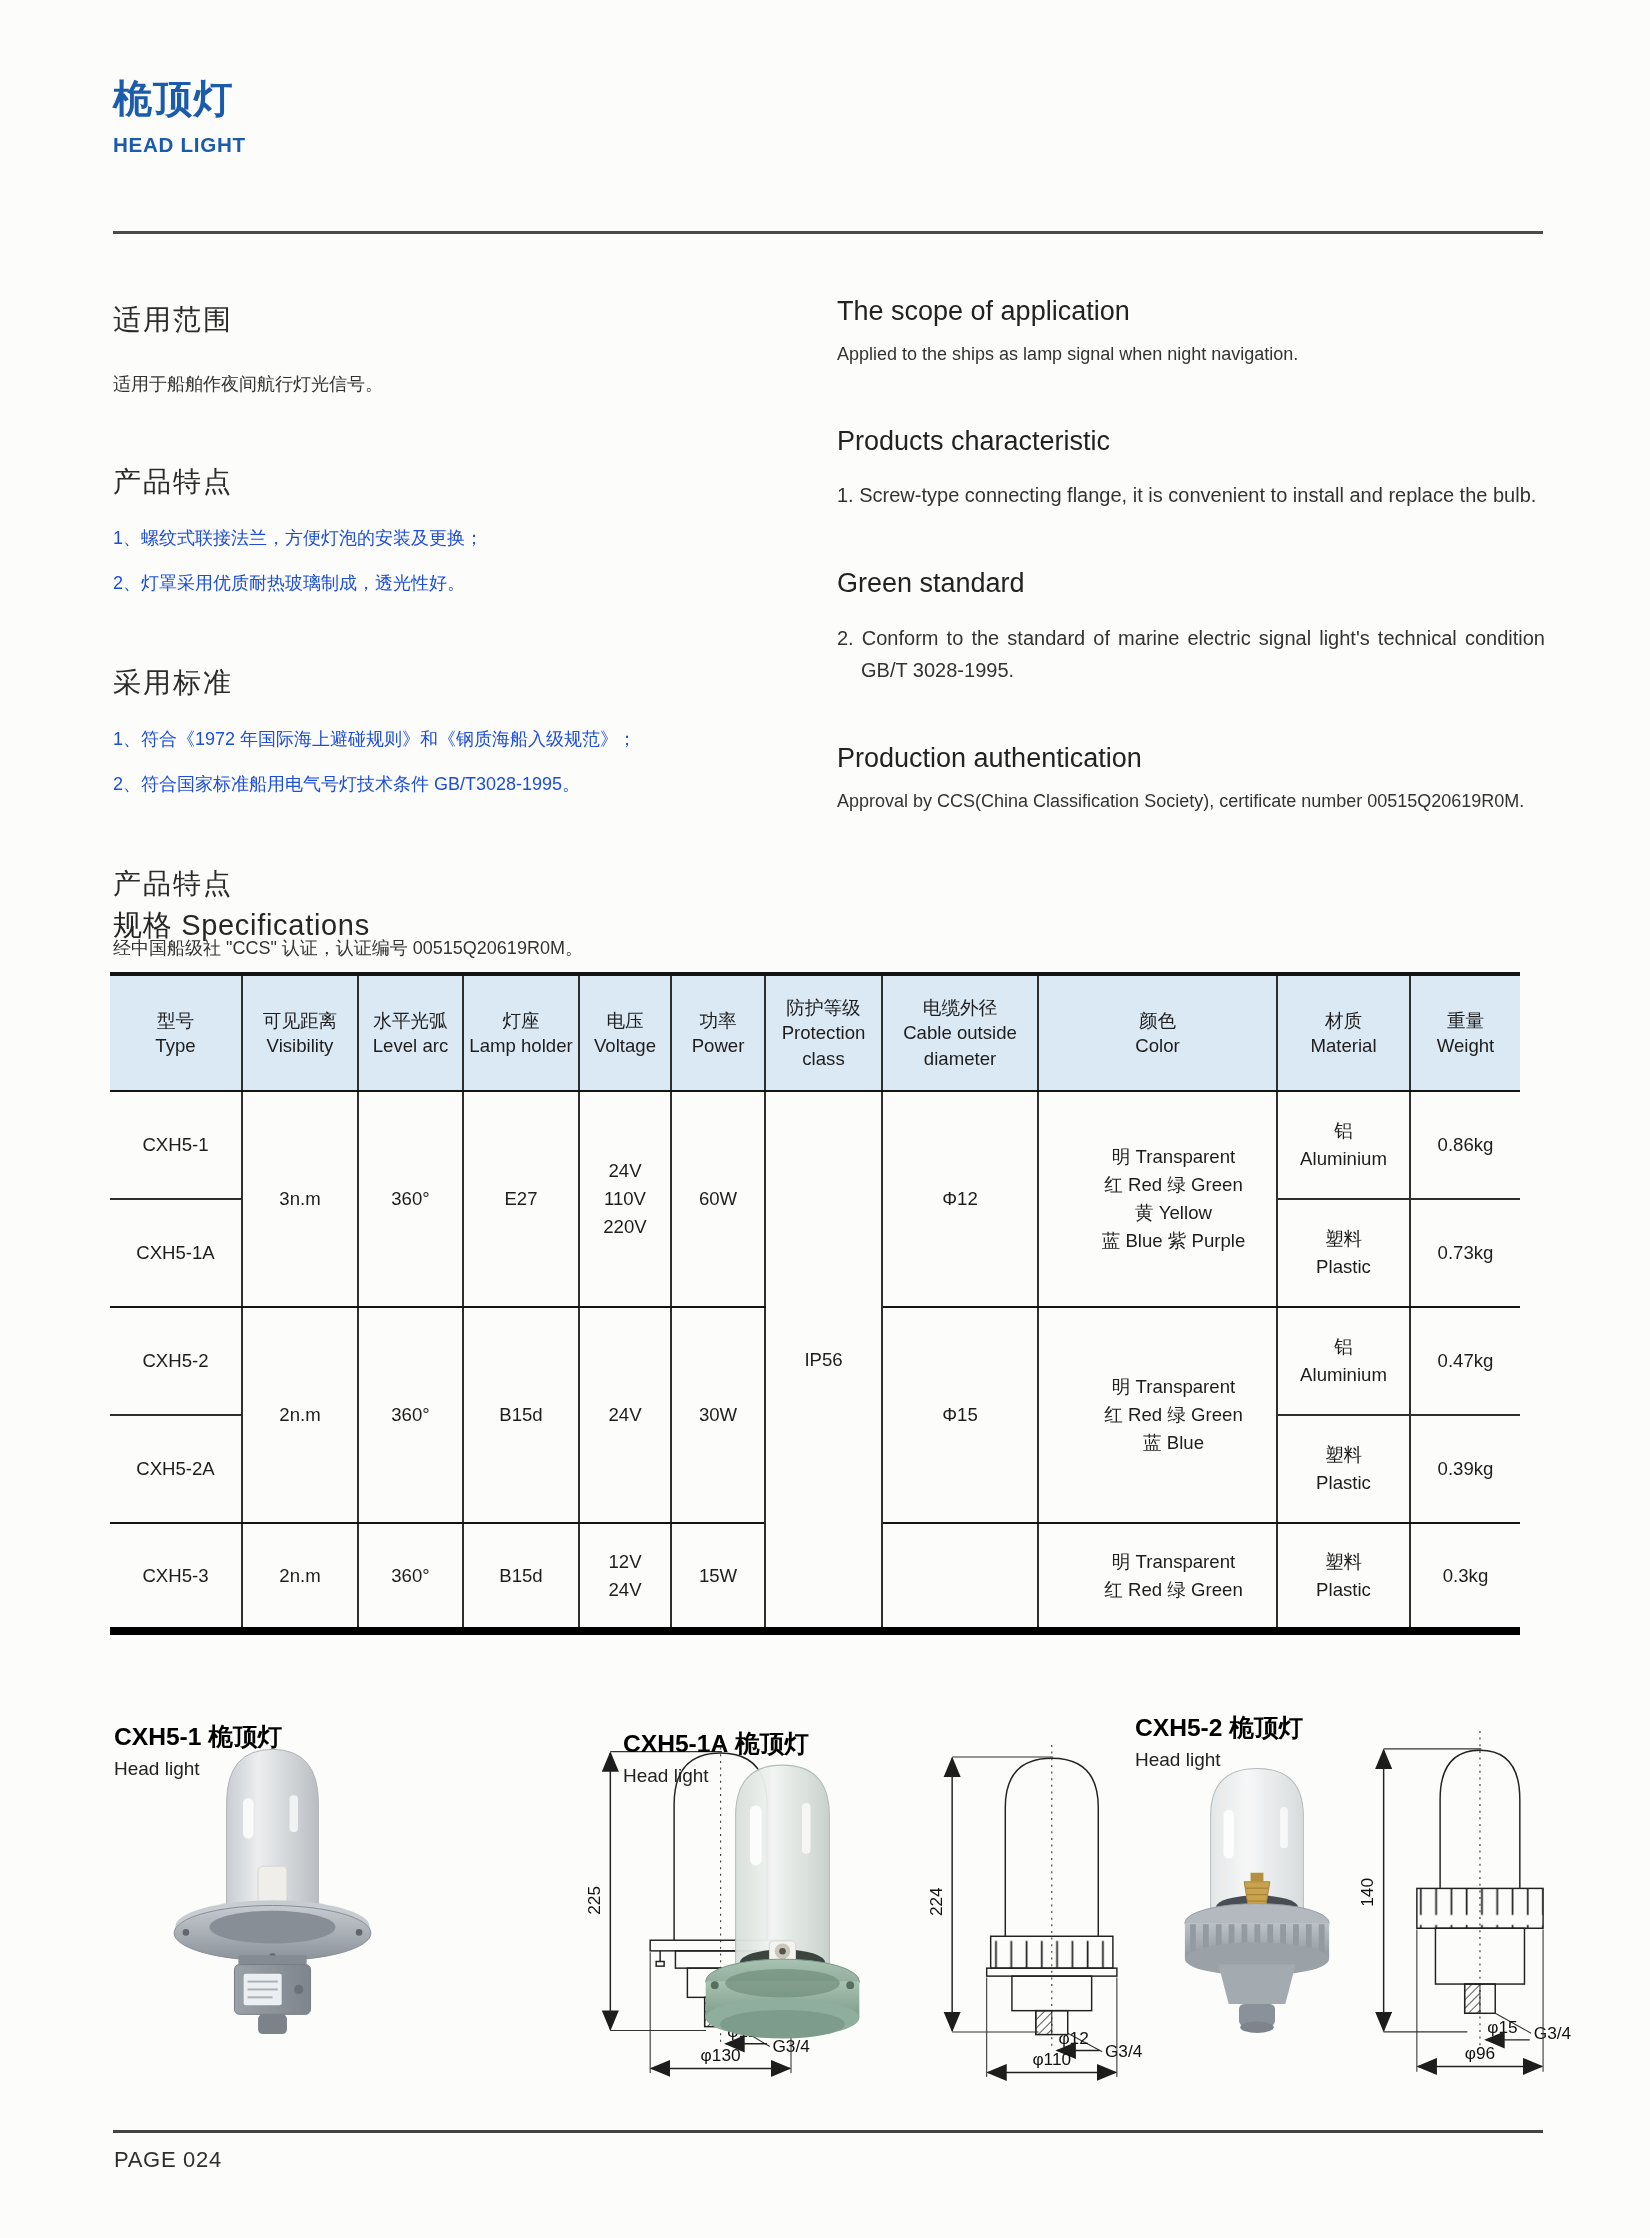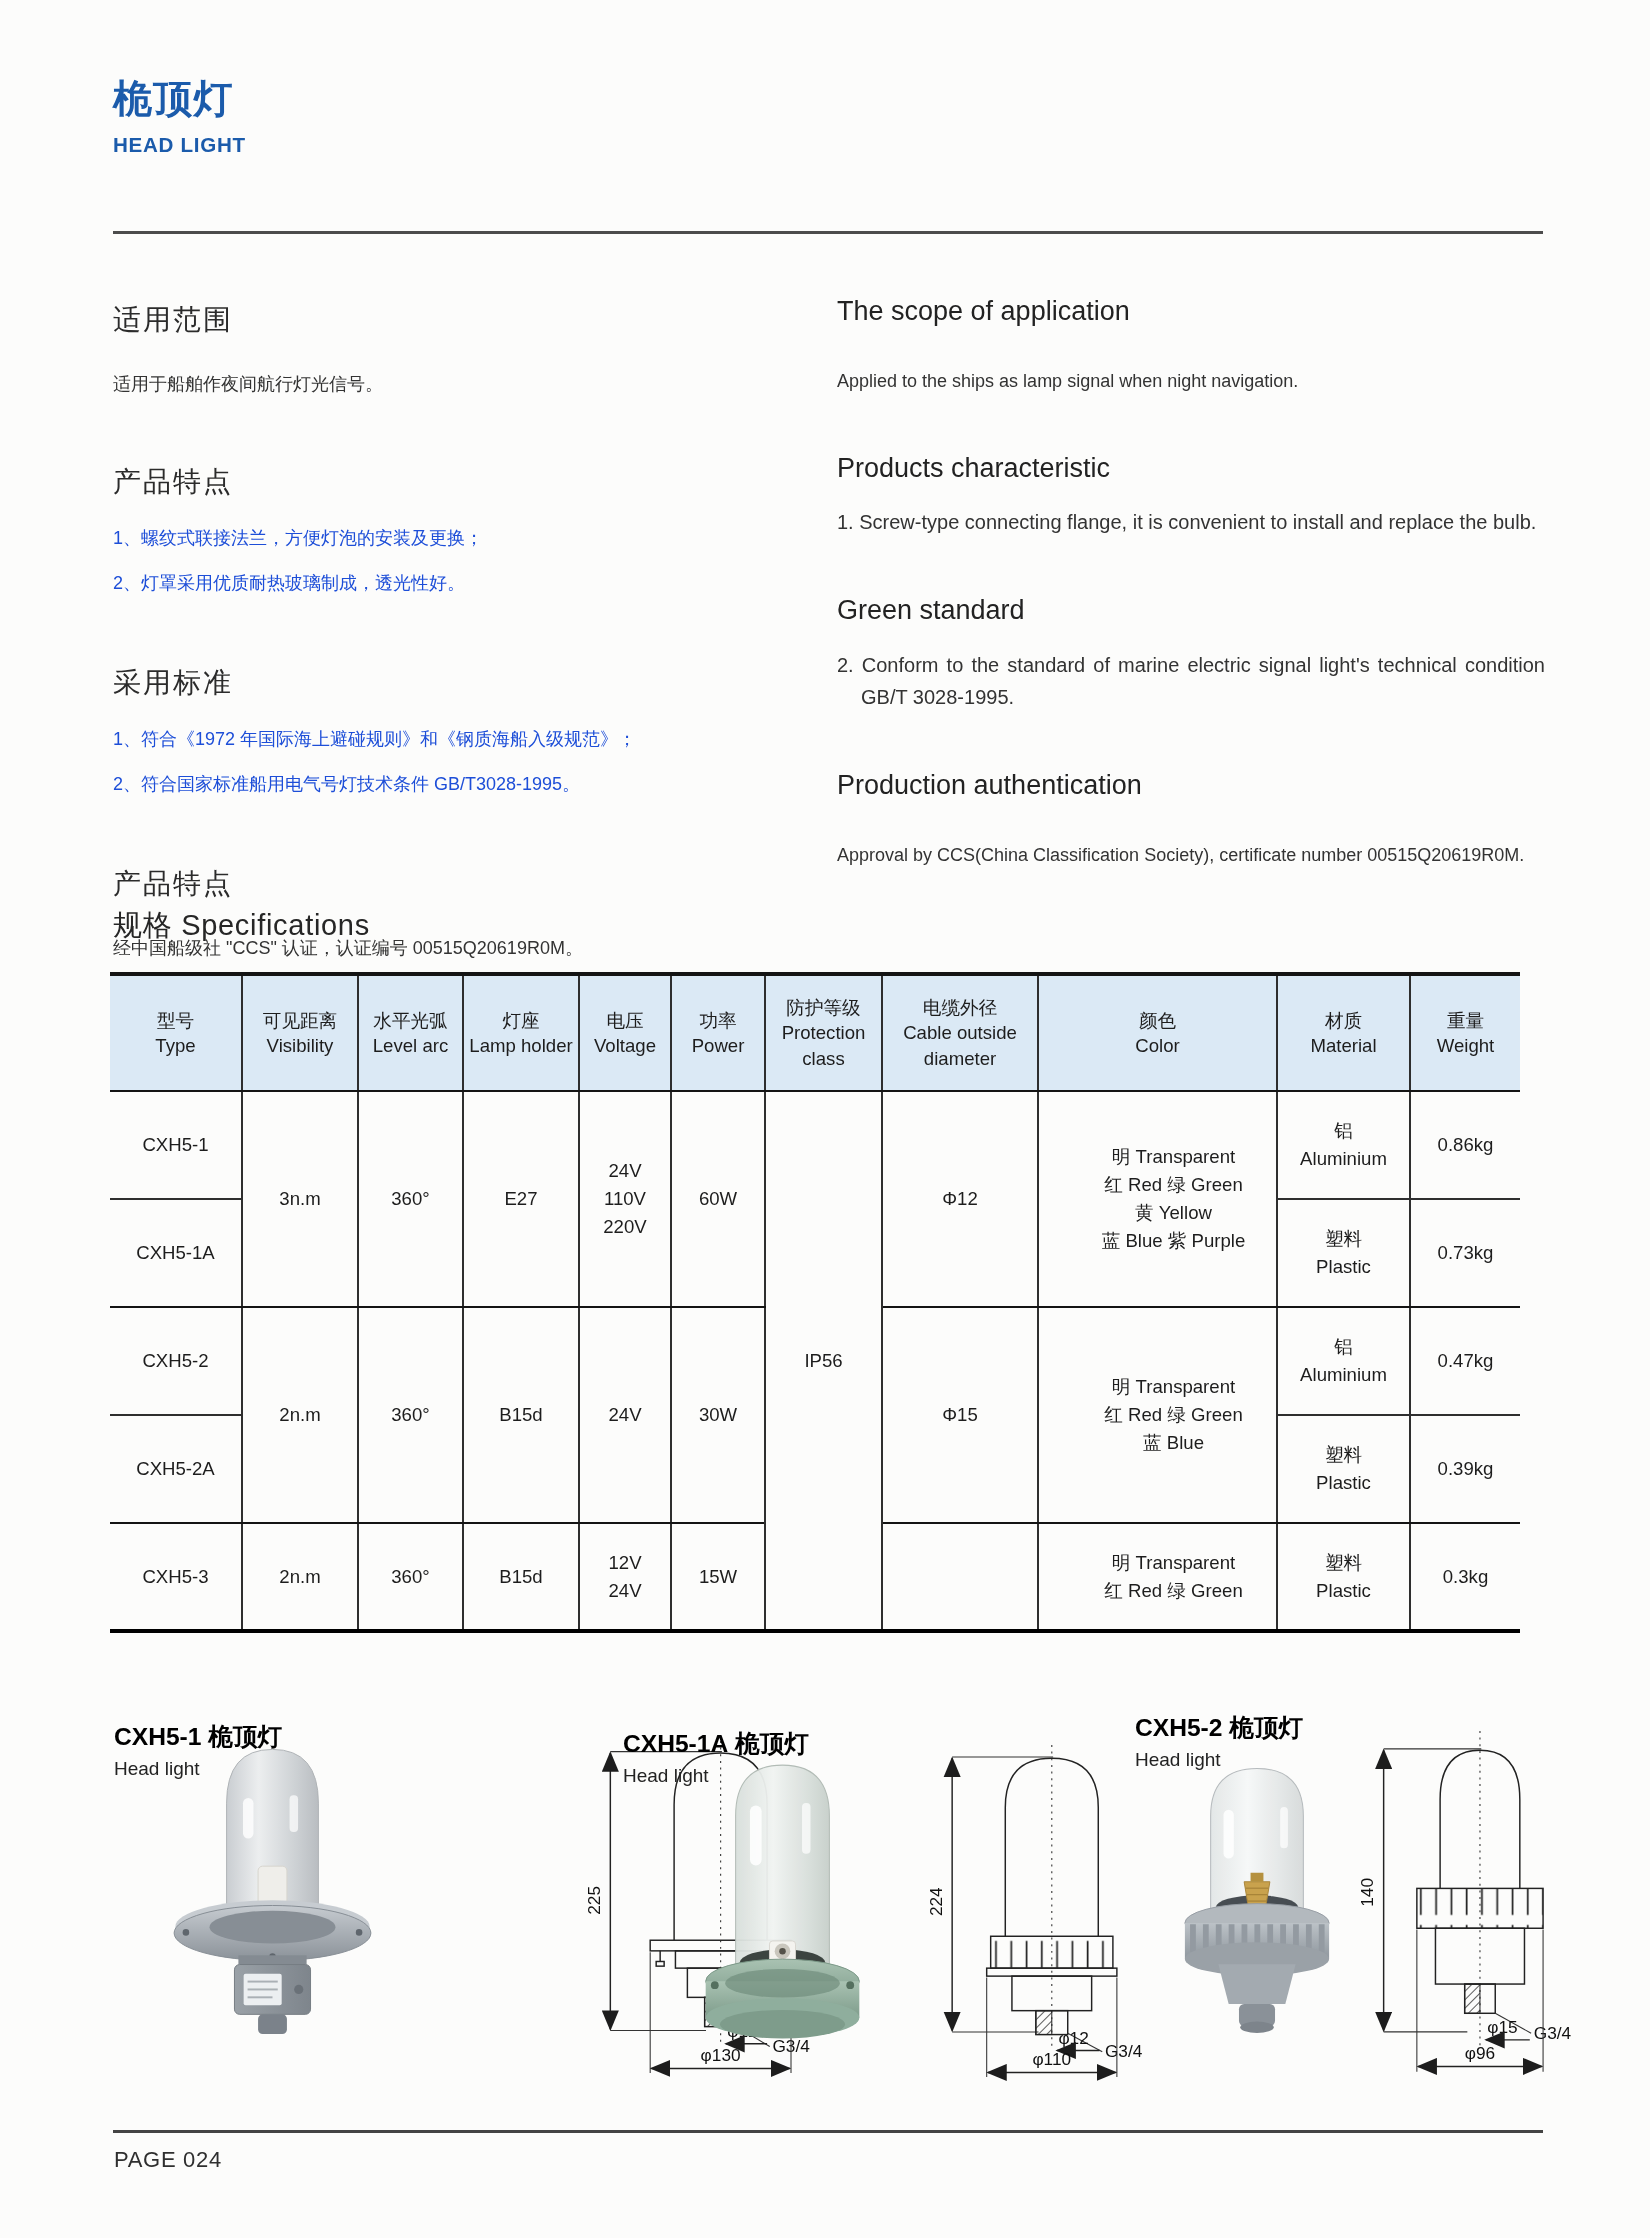--- a/index.html
+++ b/index.html
@@ -13,21 +13,21 @@
   .hdr .en { font-size:20.6px; font-weight:bold; color:#1b5bab; margin-top:6.7px; letter-spacing:0.7px; }
   .rule-top { position:absolute; left:113px; top:231px; width:1430px; height:2.7px; background:#4c4c4c; }
 
   
   .col-left  { position:absolute; left:113px;  top:301px; width:655px; }
   .col-right { position:absolute; left:837px; top:296px; width:708px; }
   h2.zh-h { font-size:28px; font-weight:500; color:#2b2b2b; letter-spacing:2px; }
   h2.en-h { font-size:27px; font-weight:400; color:#222; }
   .body-txt { font-size:18px; color:#333; line-height:1.6; }
   .col-left .body-txt { margin-top:31px; }
-  .col-right .body-txt { margin-top:40px; text-align:justify; }
+  .col-right .body-txt { margin-top:13px; text-align:justify; }
   .sect { margin-top:64px; }
   .sect-en { margin-top:57px; }
   .li { padding-left:29px; text-indent:-29px; margin-top:13.3px; font-size:18px; color:#1d4ed8; line-height:1.75; }
   .li-en { padding-left:24px; text-indent:-24px; margin-top:9.3px; font-size:20px; color:#333; line-height:1.6; text-align:justify; }
   .list { margin-top:22.6px; }
 
   
   .specs-title { position:absolute; left:113px; top:906px; font-size:29px; font-weight:500; color:#262626; letter-spacing:0.7px; }
   table.specs { position:absolute; left:110px; top:972px; width:1410px; border-collapse:collapse; table-layout:fixed; }
   table.specs th, table.specs td {
@@ -37,21 +37,21 @@
   }
   table.specs th:first-child, table.specs td:first-child { border-left:none; }
   table.specs th:last-child,  table.specs td.last { border-right:none; }
   table.specs thead th {
     background:#dbe9f5; border-top:4px solid #141414; border-bottom:2.7px solid #141414;
     height:117px; line-height:1.35; font-size:18.6px;
   }
   tr.r { height:108px; }
   td.divider { border-bottom:2px solid #2e2e2e; }
   td.pair-bottom { border-bottom:2.7px solid #141414; }
-  td.tbl-bottom { border-bottom:4px solid #000000; }
+  td.tbl-bottom { border-bottom:8px solid #000000; }
   td.color-cell { text-align:left; padding-left:32px; line-height:1.55; }
   .cell-lines div { line-height:1.5; }
 
   
   .fig-title { position:absolute; }
   .fig-title .m { font-size:24.6px; font-weight:bold; color:#000000;margin-top:36px; }
   .fig-title .s { font-size:19px; color:#222; margin-top:5.3px; }
   .figsvg { position:absolute; }
   .dline { stroke:#222; stroke-width:2.2; fill:none; }
   .thin  { stroke:#333; stroke-width:1.6; fill:none; }

